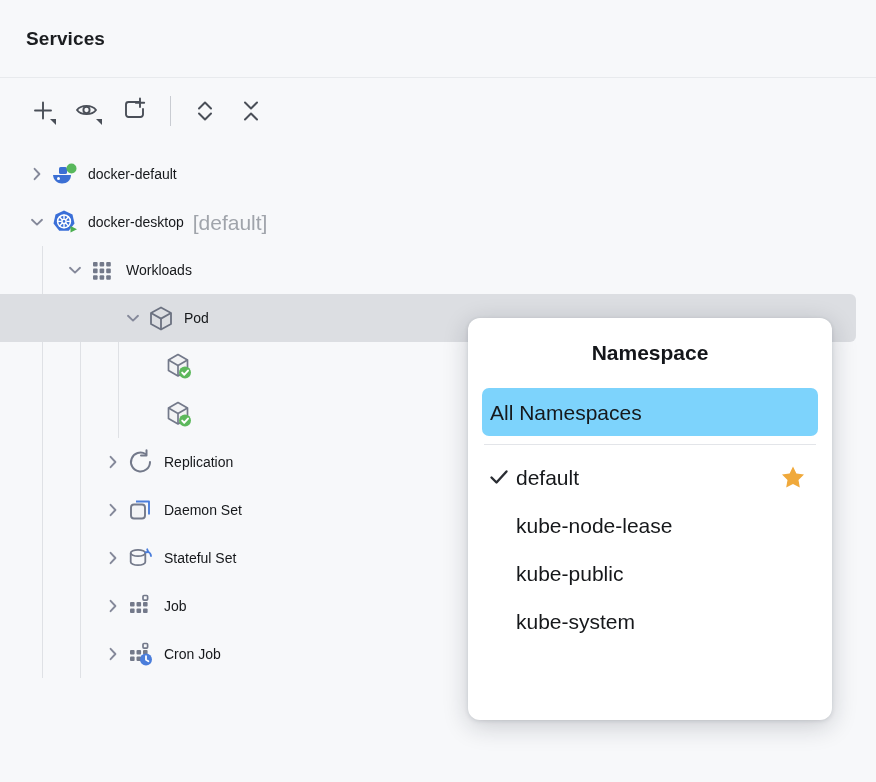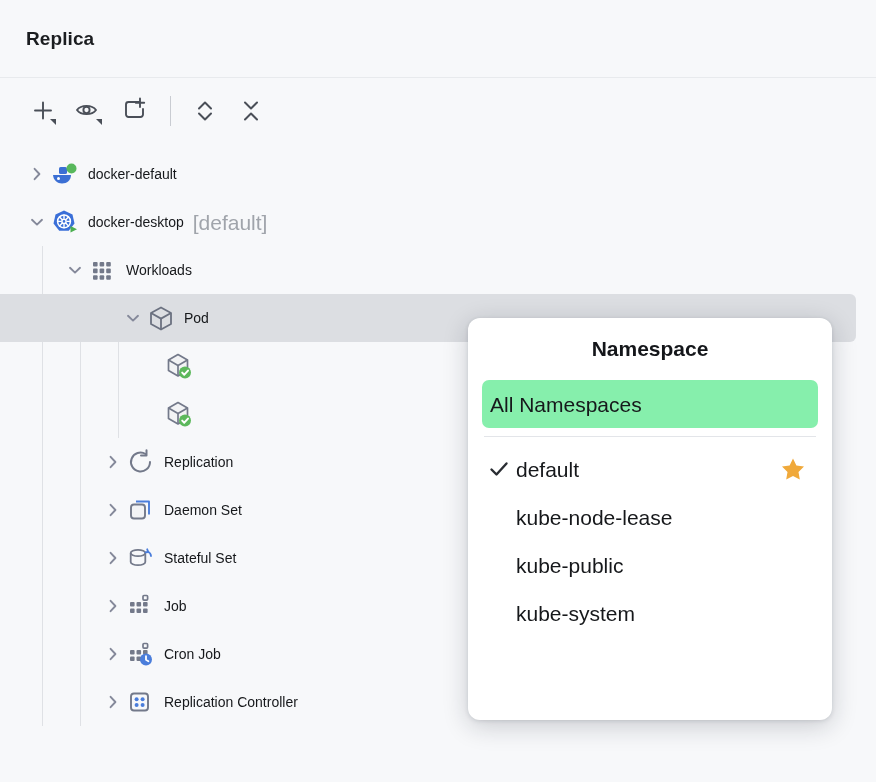--- a/index.html
+++ b/index.html
@@ -72,47 +72,47 @@
     position: absolute;
     left: 468px; top: 318px;
     width: 364px; height: 402px;
     background: #ffffff;
     border-radius: 12px;
     box-shadow: 0 6px 26px rgba(20,25,40,.20), 0 1px 4px rgba(20,25,40,.12);
     padding: 0;
     overflow: hidden;
   }
   .popup-title {
-    height: 62px;
+    height: 70px;
     display: flex; align-items: center; justify-content: center;
     font-size: 21px; font-weight: bold; color: #14161a;
   }
   .menu-item {
     height: 48px; margin: 0 14px;
     display: flex; align-items: center;
     border-radius: 7px; cursor: pointer;
     position: relative;
   }
   .menu-item .check {
     width: 34px; flex: 0 0 auto;
     display: flex; align-items: center; justify-content: center;
   }
   .menu-item .mlabel { font-size: 21px; color: #16181b; line-height: 1; }
-  .menu-item.highlight { background: #86efac; }
+  .menu-item.highlight { background: #7dd3fc; }
   .menu-item.highlight .mlabel { padding-left: 8px; }
   .menu-item .star { margin-left: auto; margin-right: 12px; display: flex; }
   .menu-sep { height: 1px; background: #e3e5e9; margin: 8px 16px 8px 16px; }
 </style>
 </head>
 <body>
 
 <div id="root">
 
   <div class="header">
-    <div class="header-title">Replica</div>
+    <div class="header-title">Services</div>
   </div>
 
   <div class="toolbar">
     <div class="tb-btn">
       <svg width="30" height="30" viewBox="0 0 30 30">
         <path d="M6 14.5 H22 M14 6.5 V22.5" stroke="#4a4f58" stroke-width="1.9" stroke-linecap="round" fill="none"></path>
         <path d="M21 23 L27 23 L27 29 Z" fill="#4a4f58"></path>
       </svg>
     </div>
     <div class="tb-btn">
@@ -356,42 +356,20 @@
               <rect x="17" y="11" width="4.6" height="4.6" rx="1"></rect>
         <rect x="4" y="17.5" width="4.6" height="4.6" rx="1"></rect>
               <rect x="10.5" y="17.5" width="4.6" height="4.6" rx="1"></rect>
       </g>
       <rect x="17" y="4.5" width="4.6" height="4.6" rx="1" fill="none" stroke="#73798a" stroke-width="1.7"></rect>
       <circle cx="20" cy="20.5" r="6" fill="#4a7ddb"></circle>
       <path d="M20 17.2 V20.8 L22.4 22.2" stroke="#fff" stroke-width="1.8" fill="none" stroke-linecap="round" stroke-linejoin="round"></path>
           </svg>
         </span>
         <span class="row-label">Cron Job</span>
-      </div>
-      <div class="row">
-        <span class="guide" style="left:42px"></span>
-        <span class="guide" style="left:80px"></span>
-        <span style="width:100px;flex:0 0 auto"></span>
-        <span class="twisty">
-          <svg width="18" height="18" viewBox="0 0 18 18">
-            <path d="M6.6 3.8 L11.4 9 L6.6 14.2" stroke="#85899a" stroke-width="1.9" fill="none" stroke-linecap="round" stroke-linejoin="round"></path>
-          </svg>
-        </span>
-        <span class="row-icon">
-          <svg width="30" height="30" viewBox="0 0 30 30">
-            <rect x="5" y="6.5" width="17" height="17" rx="3" fill="none" stroke="#73798a" stroke-width="1.9"></rect>
-        <g fill="#4a7ddb">
-          <circle cx="10.6" cy="12.2" r="2"></circle>
-              <circle cx="16.6" cy="12.2" r="2"></circle>
-          <circle cx="10.6" cy="18" r="2"></circle>
-              <circle cx="16.6" cy="18" r="2"></circle>
-        </g>
-          </svg>
-        </span>
-        <span class="row-label">Replication Controller</span>
       </div>
     </div>
 
   <div class="popup">
     <div class="popup-title">Namespace</div>
     <div class="menu-item highlight">
       <span class="mlabel">All Namespaces</span>
     </div>
     <div class="menu-sep"></div>
     <div id="ns-items">

